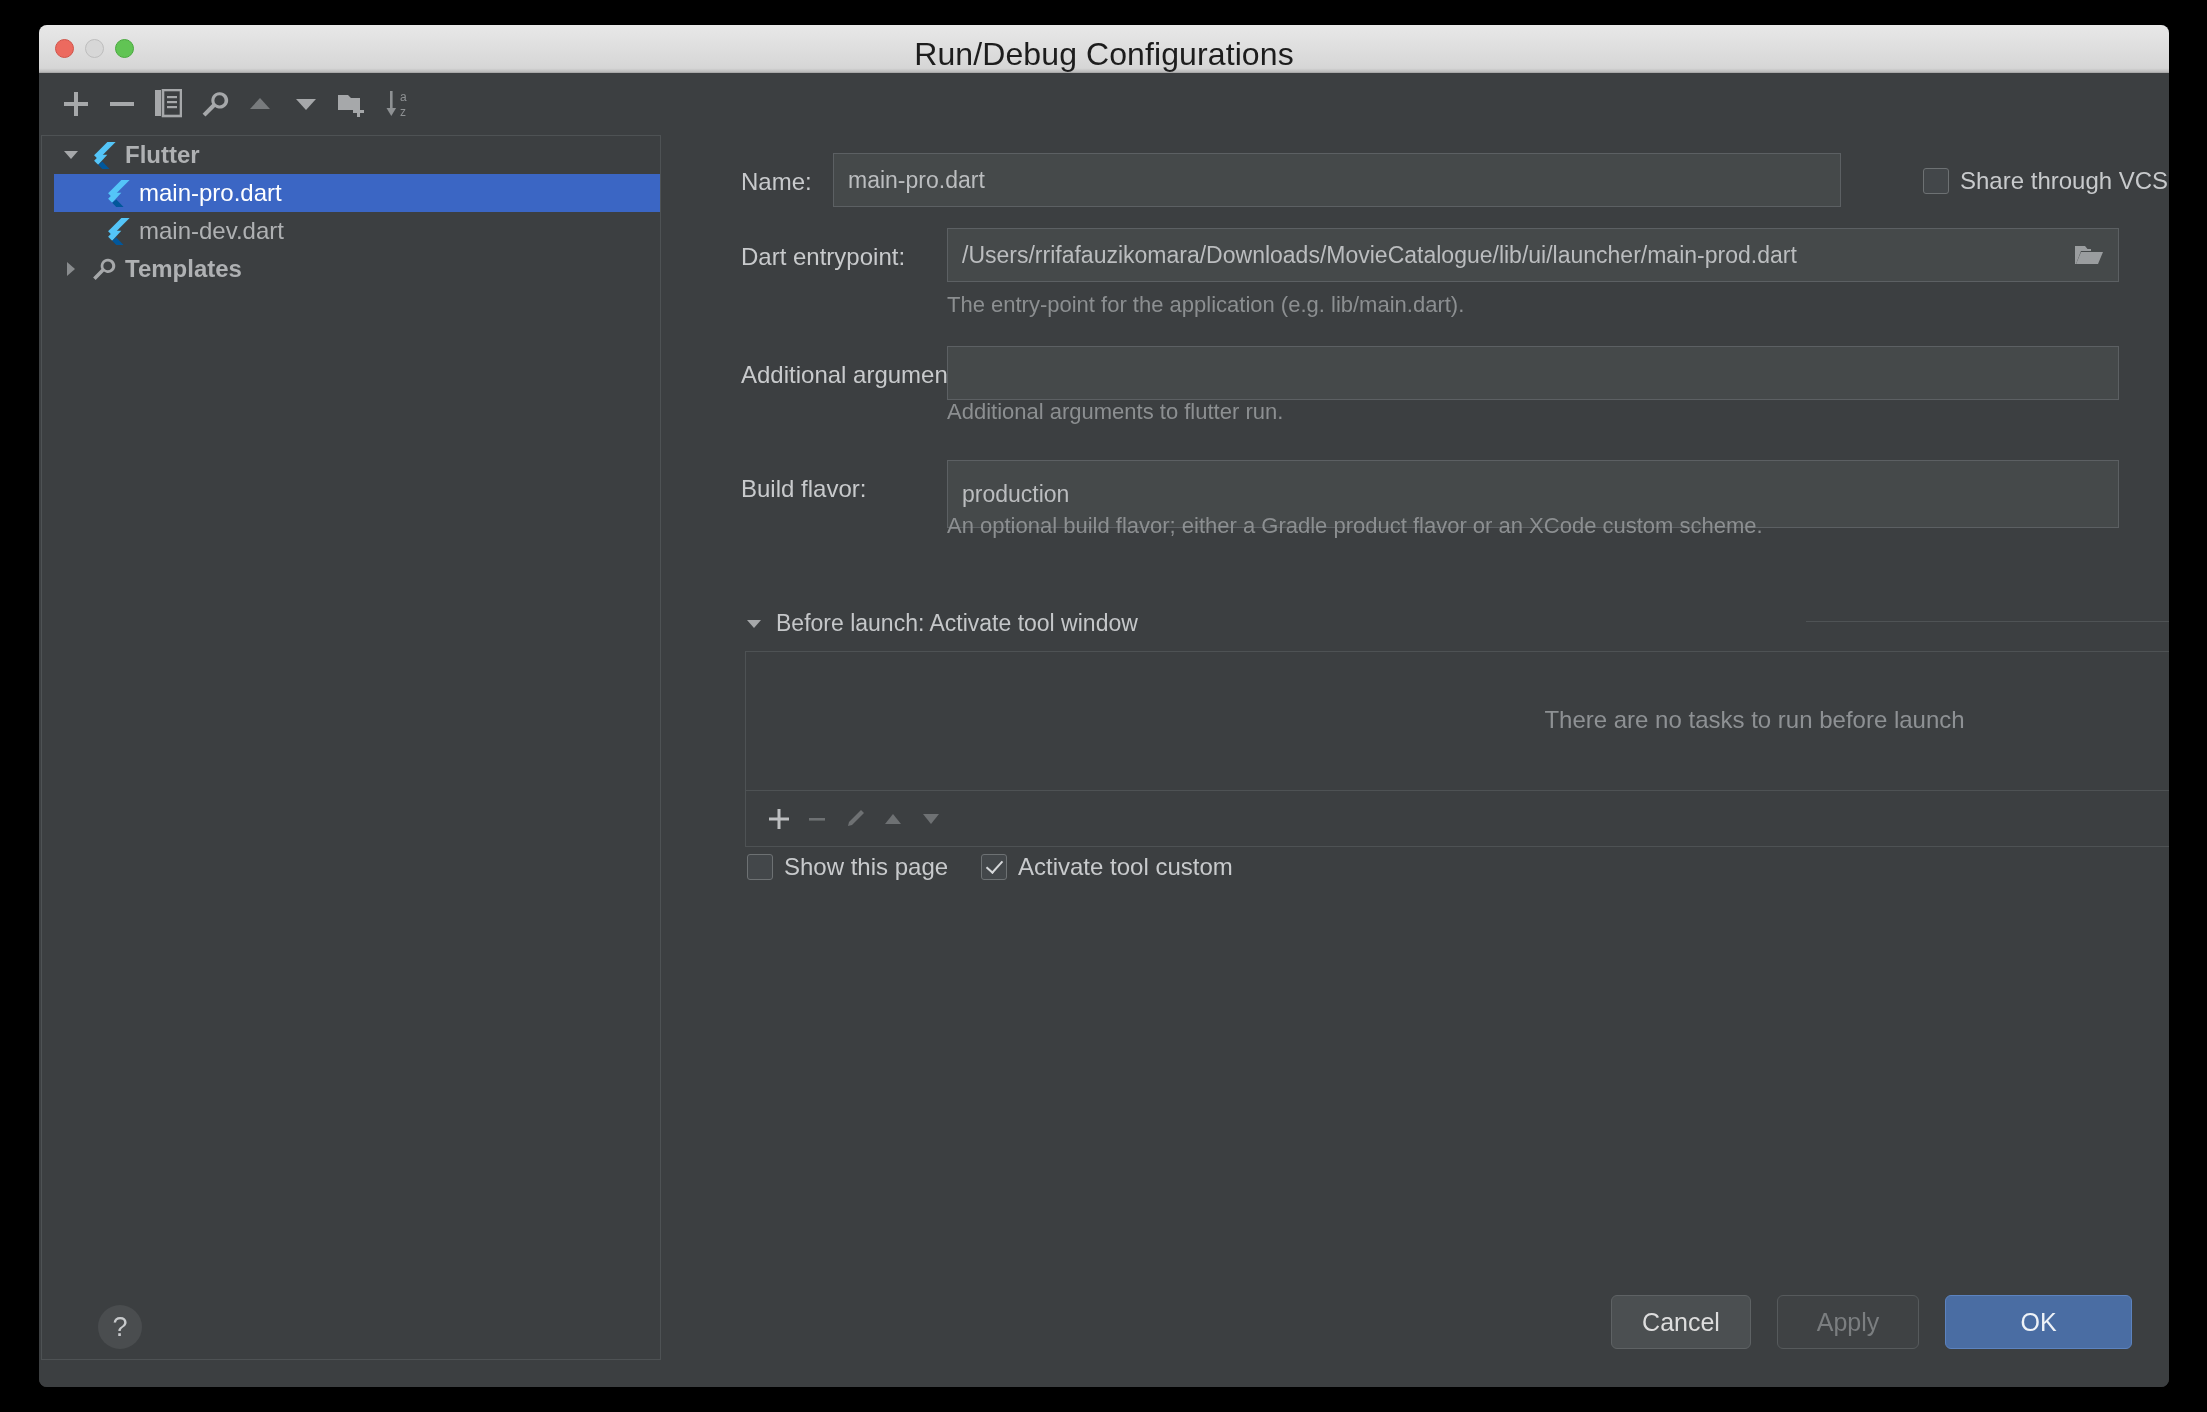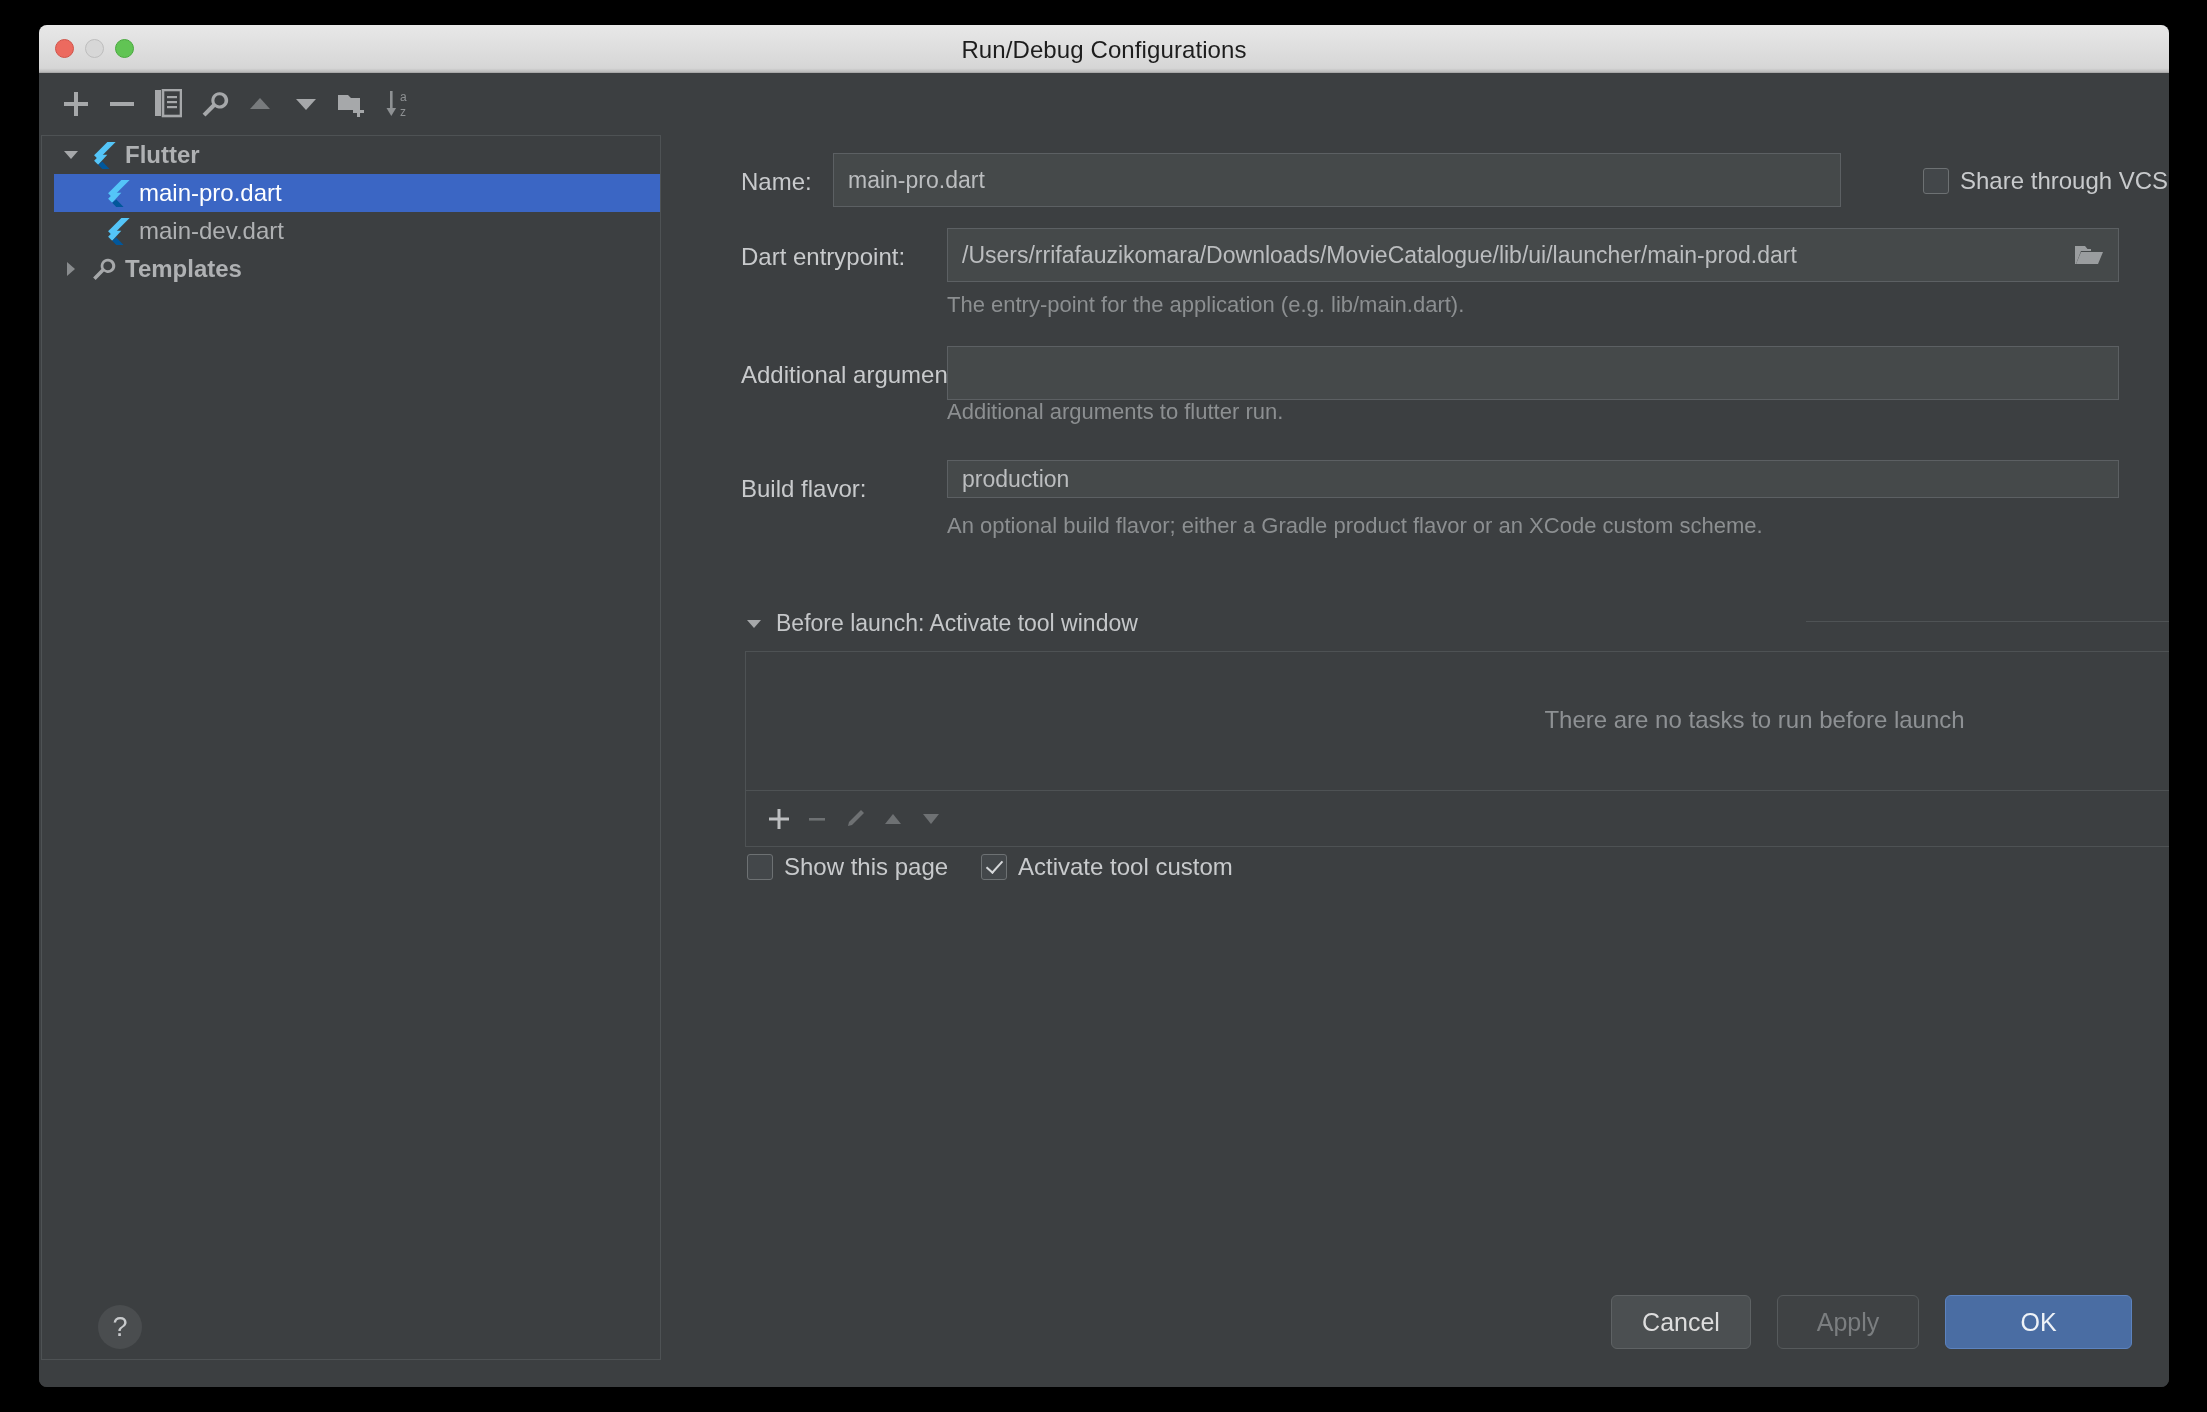--- a/index.html
+++ b/index.html
@@ -39,21 +39,21 @@
     left: 16px; top: 14px;
     display: flex; gap: 11px;
   }
   .dot { width: 19px; height: 19px; border-radius: 50%; }
   .dot.red    { background: #ec6a5f; border: 1px solid #d0544a; }
   .dot.yellow { background: #d7d7d7; border: 1px solid #bdbdbd; }
   .dot.green  { background: #61c454; border: 1px solid #49a93f; }
   .title-text {
     position: absolute; left: 0; right: 0; top: 11px;
     text-align: center;
-    font-size: 24px;
+    font-size: 32px;
     color: #1d1d1d;
     letter-spacing: 0.1px;
   }
 
   
   .body-area {
     position: relative;
     width: 100%;
     height: 1314px;
     background: #3c3f41;
@@ -402,21 +402,21 @@
             </svg>
           </span>
         </div>
         <div class="hint" style="left:286px; top:219px;">The entry-point for the application (e.g. lib/main.dart).</div>
 
         <div class="field-label" style="left:80px; top:288px;">Additional arguments:</div>
         <div class="txtfield" style="left:286px; top:273px; width:1172px; height:54px;"></div>
         <div class="hint" style="left:286px; top:326px;">Additional arguments to flutter run.</div>
 
         <div class="field-label" style="left:80px; top:402px;">Build flavor:</div>
-        <div class="txtfield" style="left:286px; top:387px; width:1172px; height:38px;">production</div>
+        <div class="txtfield" style="left:286px; top:387px; width:1172px; height:68px;">production</div>
         <div class="hint" style="left:286px; top:440px;">An optional build flavor; either a Gradle product flavor or an XCode custom scheme.</div>
 
         <div class="section-head" style="left:84px; top:537px;">
           <svg width="18" height="18" viewBox="0 0 18 18">
             <path d="M9 13 L2 5 L16 5 Z" fill="#a6a8aa"></path>
           </svg>
           <span>Before launch: Activate tool window</span>
         </div>
         <div class="section-rule" style="left:1145px; top:548px; width:958px;"></div>
 

